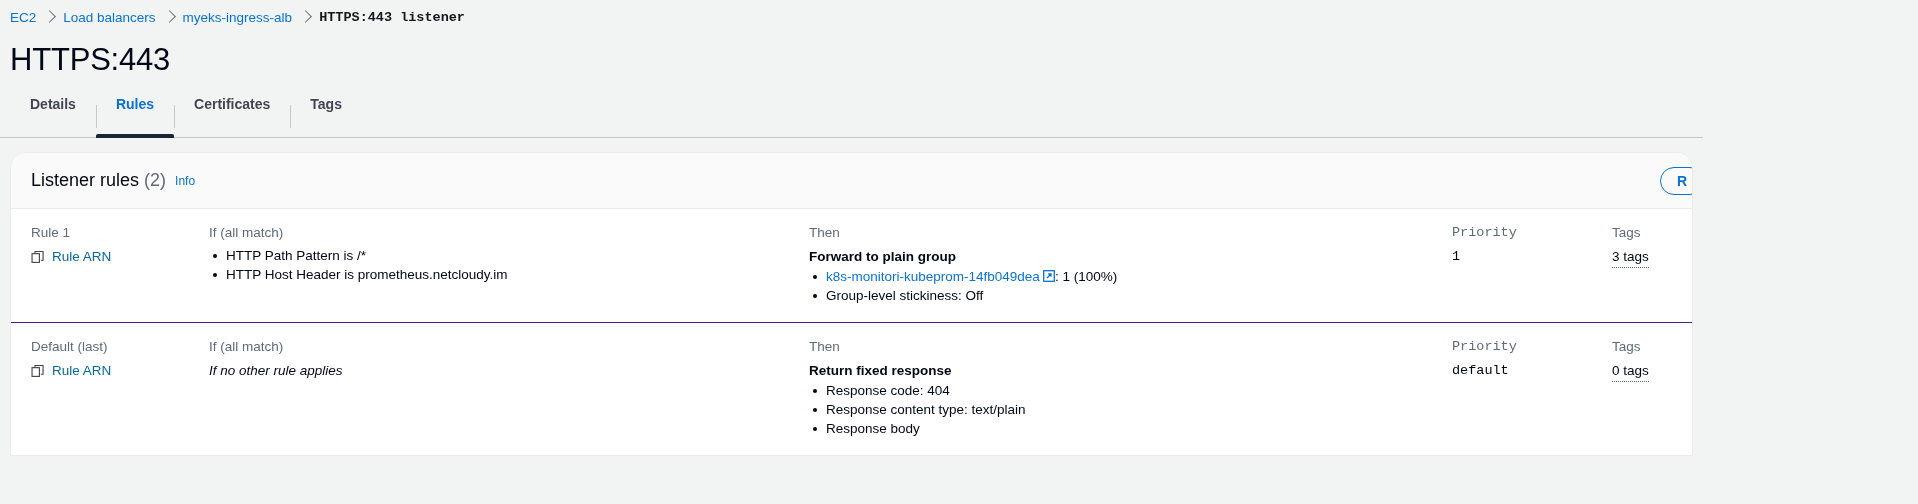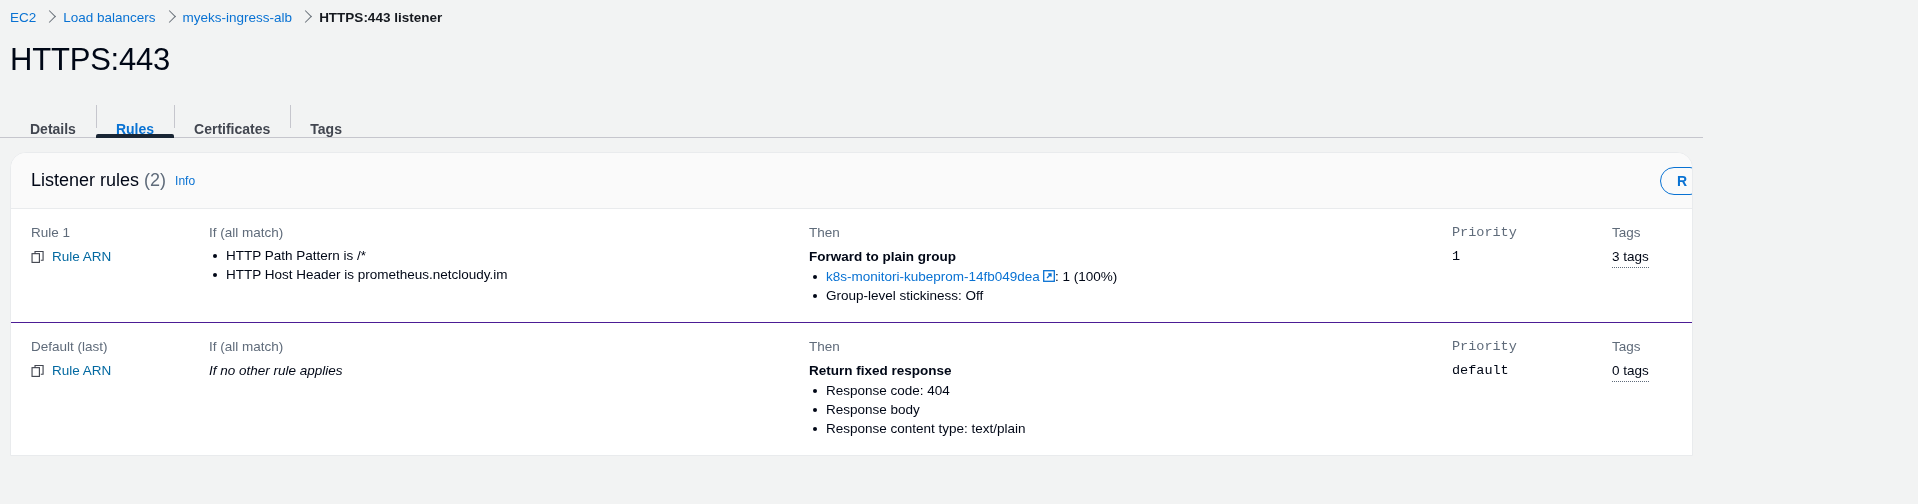--- a/index.html
+++ b/index.html
@@ -13,21 +13,21 @@
   .page { position: relative; width: 1703px; height: 504px; background: #f2f3f3; }
 
   
   .breadcrumb {
     display: flex; align-items: center;
     padding: 6px 0 0 10px;
     height: 28px;
     font-size: 13.5px;
   }
   .crumb-link { color: #0972d3; text-decoration: none; white-space: nowrap; }
-  .crumb-current { color: #16191f; font-weight: bold; white-space: nowrap; }
+  .crumb-current { color: #16191f; font-weight: bold; white-space: nowrap; font-family: Liberation Mono, monospace; }
   .crumb-sep {
     margin: 0 9px; color: #5f6b7a; display: inline-block;
     width: 9px; height: 9px;
     border-top: 1.6px solid #687078;
     border-right: 1.6px solid #687078;
     transform: rotate(45deg);
     position: relative; top: -1px;
   }
 
   
@@ -44,21 +44,21 @@
   .tabs-wrap {
     margin-top: 16px;
     padding-left: 10px;
     border-bottom: 1px solid #c6c6cd;
     height: 42px;
     display: flex;
     align-items: stretch;
   }
   .tab {
     position: relative;
-    display: flex; align-items: flex-end;
+    display: flex; align-items: flex-start;
     padding: 0 20px;
     font-size: 14px;
     font-weight: bold;
     color: #424650;
     cursor: pointer;
     white-space: nowrap;
   }
   .tab + .tab::before {
     content: "";
     position: absolute; left: 0; top: 9px; bottom: 9px;
@@ -252,22 +252,22 @@
       <div class="col-if">
         <div class="col-head">If (all match)</div>
         <div class="italic-note">If no other rule applies</div>
       </div>
 
       <div class="col-then">
         <div class="col-head">Then</div>
         <div class="then-title">Return fixed response</div>
         <ul class="cond-list">
           <li>Response code: 404</li>
+          <li>Response content type: text/plain</li>
           <li>Response body</li>
-          <li>Response content type: text/plain</li>
         </ul>
       </div>
 
       <div class="col-prio">
         <div class="col-head">Priority</div>
         <div class="prio-val">default</div>
       </div>
 
       <div class="col-tags">
         <div class="col-head">Tags</div>

